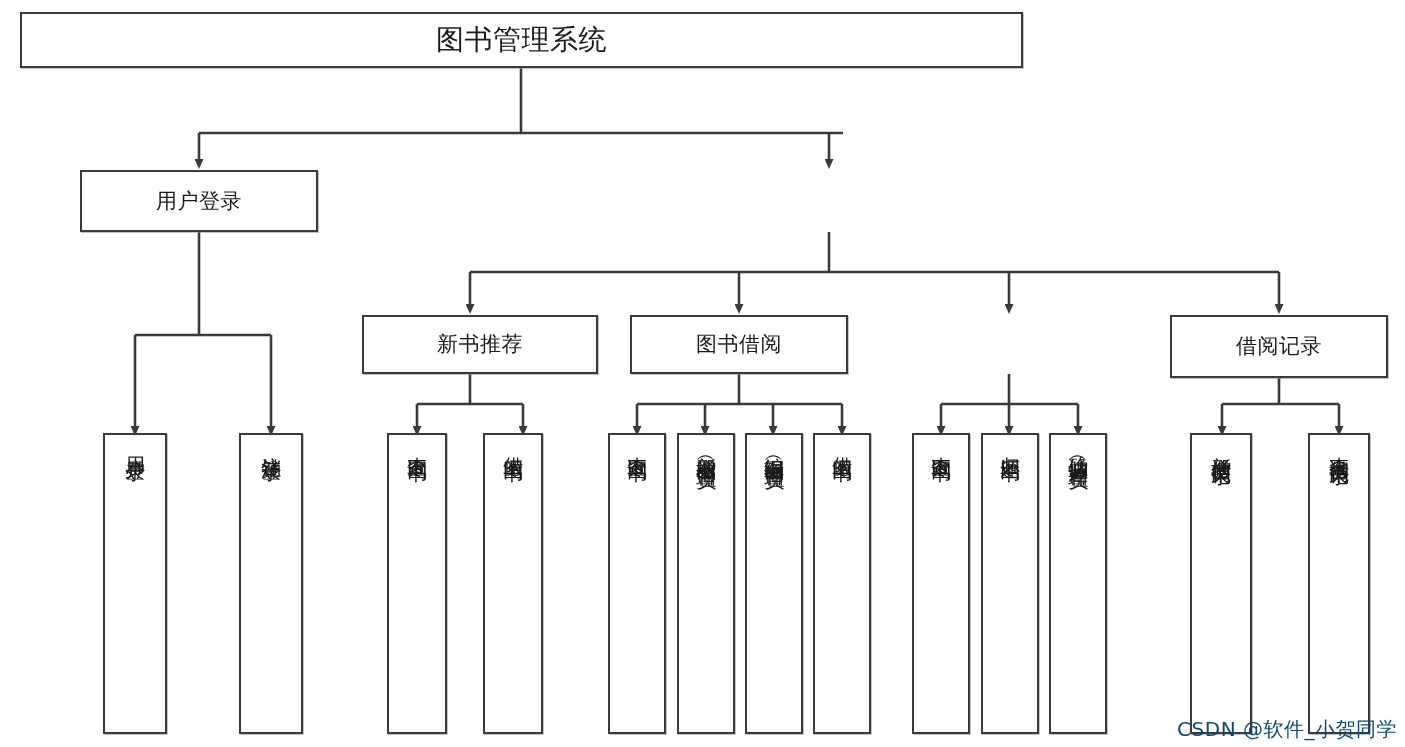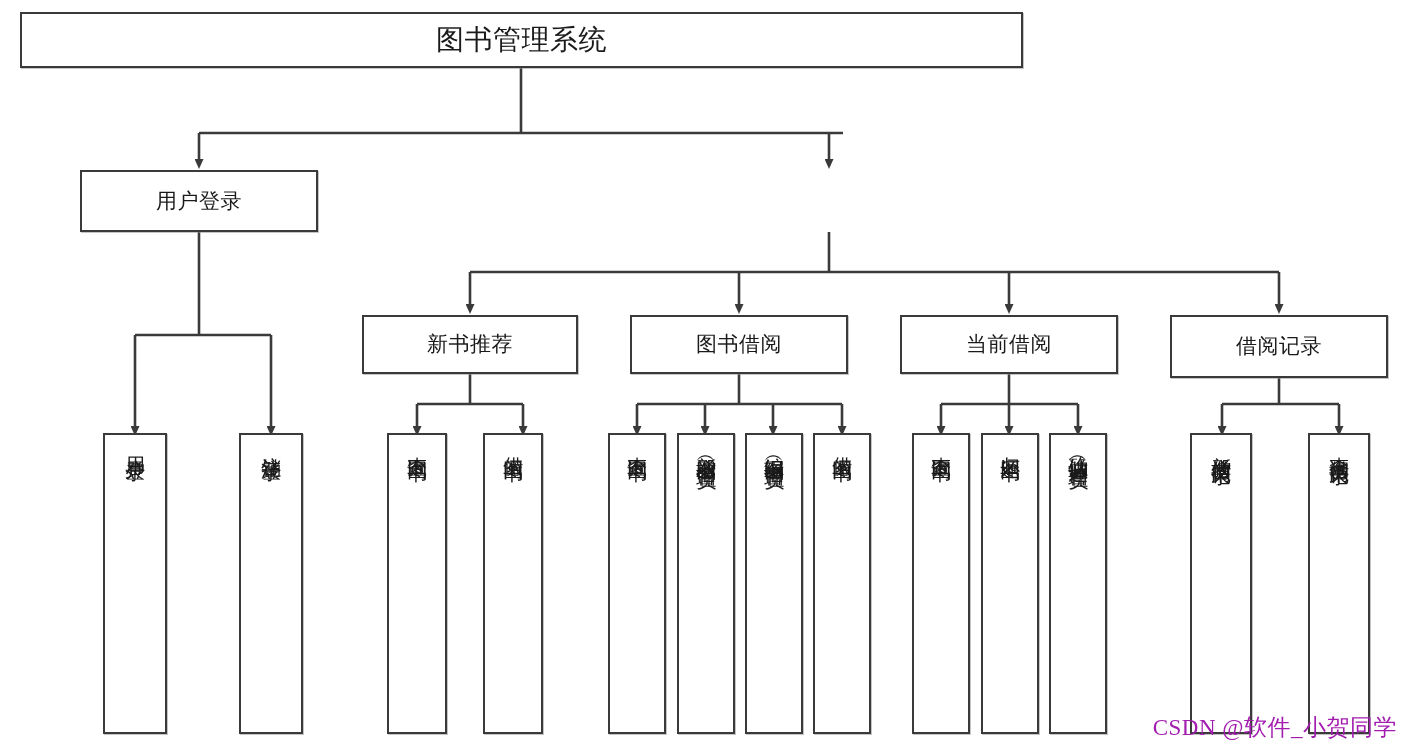--- a/index.html
+++ b/index.html
@@ -63,26 +63,25 @@
     text-orientation: upright;
     white-space: pre;
     letter-spacing: 2px;
     height: auto;
     max-height: 272px;
   }
   #watermark {
     position: absolute;
     right: 8px;
     bottom: 4px;
-    font-size: 23px;
-    color: #a21caf;
+    font-size: 20px;
+    color: #0c4a6e;
     white-space: nowrap;
     letter-spacing: 0.5px;
     user-select: none;
-    font-family: Liberation Serif, serif;
   }
 </style>
 </head>
 <body>
 
 <div id="diagram-root">
 
   <svg id="edge-layer" viewBox="0 0 1405 747" width="1405" height="747" xmlns="http://www.w3.org/2000/svg">
     <defs>
       <marker id="arrow" markerWidth="10" markerHeight="9" refX="1" refY="4.5" orient="auto" markerUnits="userSpaceOnUse">
@@ -134,29 +133,26 @@
   </svg>
 
   <div class="node horiz root" style="left:20px; top:12px; width:1003px; height:56px;">
     <span class="node-label">图书管理系统</span>
   </div>
 
   <div class="node horiz" style="left:80px; top:170px; width:238px; height:62px;">
     <span class="node-label">用户登录</span>
   </div>
 
-  <div class="node horiz" style="left:362px; top:315px; width:216px; height:59px;">
+  <div class="node horiz" style="left:362px; top:315px; width:236px; height:59px;">
     <span class="node-label">新书推荐</span>
   </div>
   <div class="node horiz" style="left:630px; top:315px; width:218px; height:59px;">
     <span class="node-label">图书借阅</span>
   </div>
-  <div class="node horiz" style="left:900px; top:315px; width:218px; height:59px;">
-    <span class="node-label">当前借阅</span>
-  </div>
   <div class="node horiz" style="left:1170px; top:315px; width:218px; height:63px;">
     <span class="node-label">借阅记录</span>
   </div>
 
   <div class="node vert" style="left:103px; top:433px; width:64px; height:301px;">
     <span class="node-label">用户登录</span>
   </div>
   <div class="node vert" style="left:239px; top:433px; width:64px; height:301px;">
     <span class="node-label">注销登录</span>
   </div>

